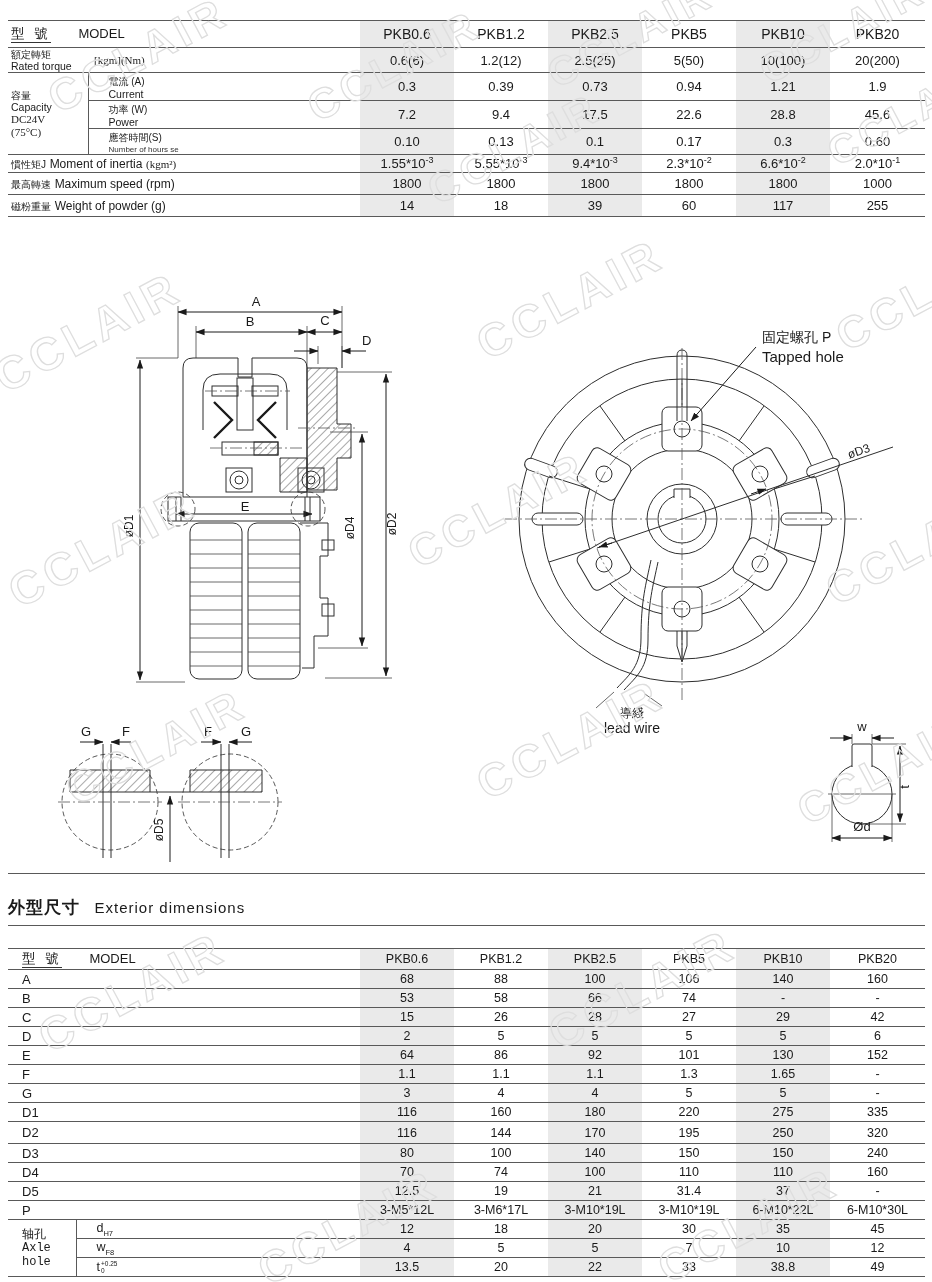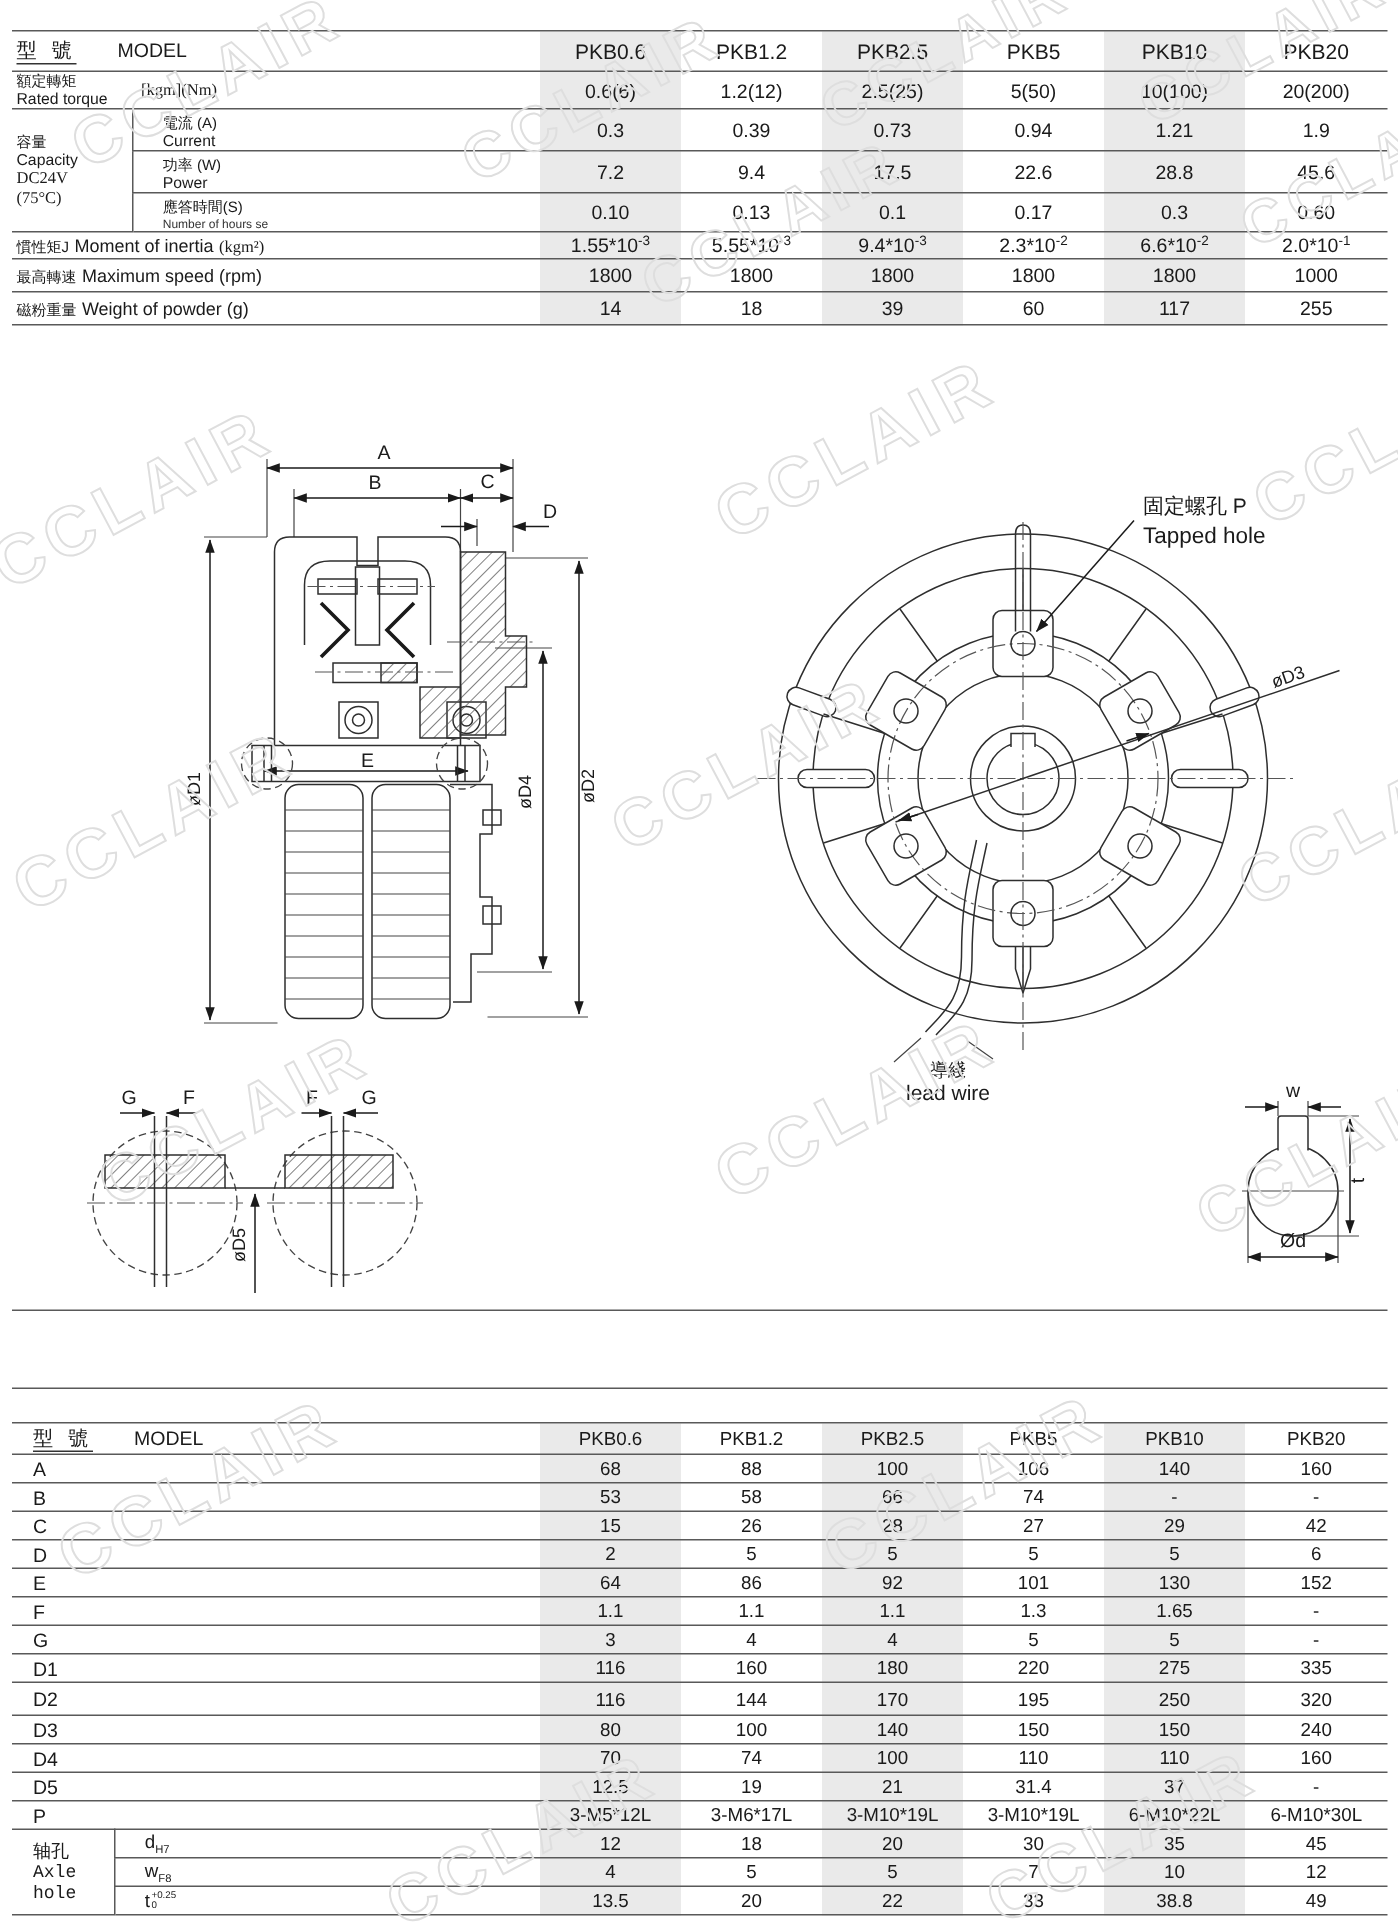--- a/index.html
+++ b/index.html
@@ -353,20 +353,24 @@
       <line class="dime" x1="894" y1="738" x2="872" y2="738"></line>
       <line class="dim" x1="900" y1="746" x2="900" y2="822"></line>
       <line class="dim" x1="832" y1="838" x2="892" y2="838"></line>
       <text class="t13" x="862" y="731" text-anchor="middle">w</text>
       <text class="t13" transform="rotate(-90 909,787)" x="909" y="787" text-anchor="middle">t</text>
       <text class="t13" x="862" y="831" text-anchor="middle">Ød</text>
     </g>
   </svg>
 
   <div class="rule" style="top:873px"></div>
+  <div class="sec-head">
+    <span class="h-zh">外型尺寸</span>
+    <span class="h-en">Exterior dimensions</span>
+  </div>
   <div class="rule" style="top:925px"></div>
 
   <table class="dims">
     <colgroup>
         <col style="width:68px">
         <col style="width:284px">
       <col style="width:94px">
         <col style="width:94px">
         <col style="width:94px">
       <col style="width:94px">

